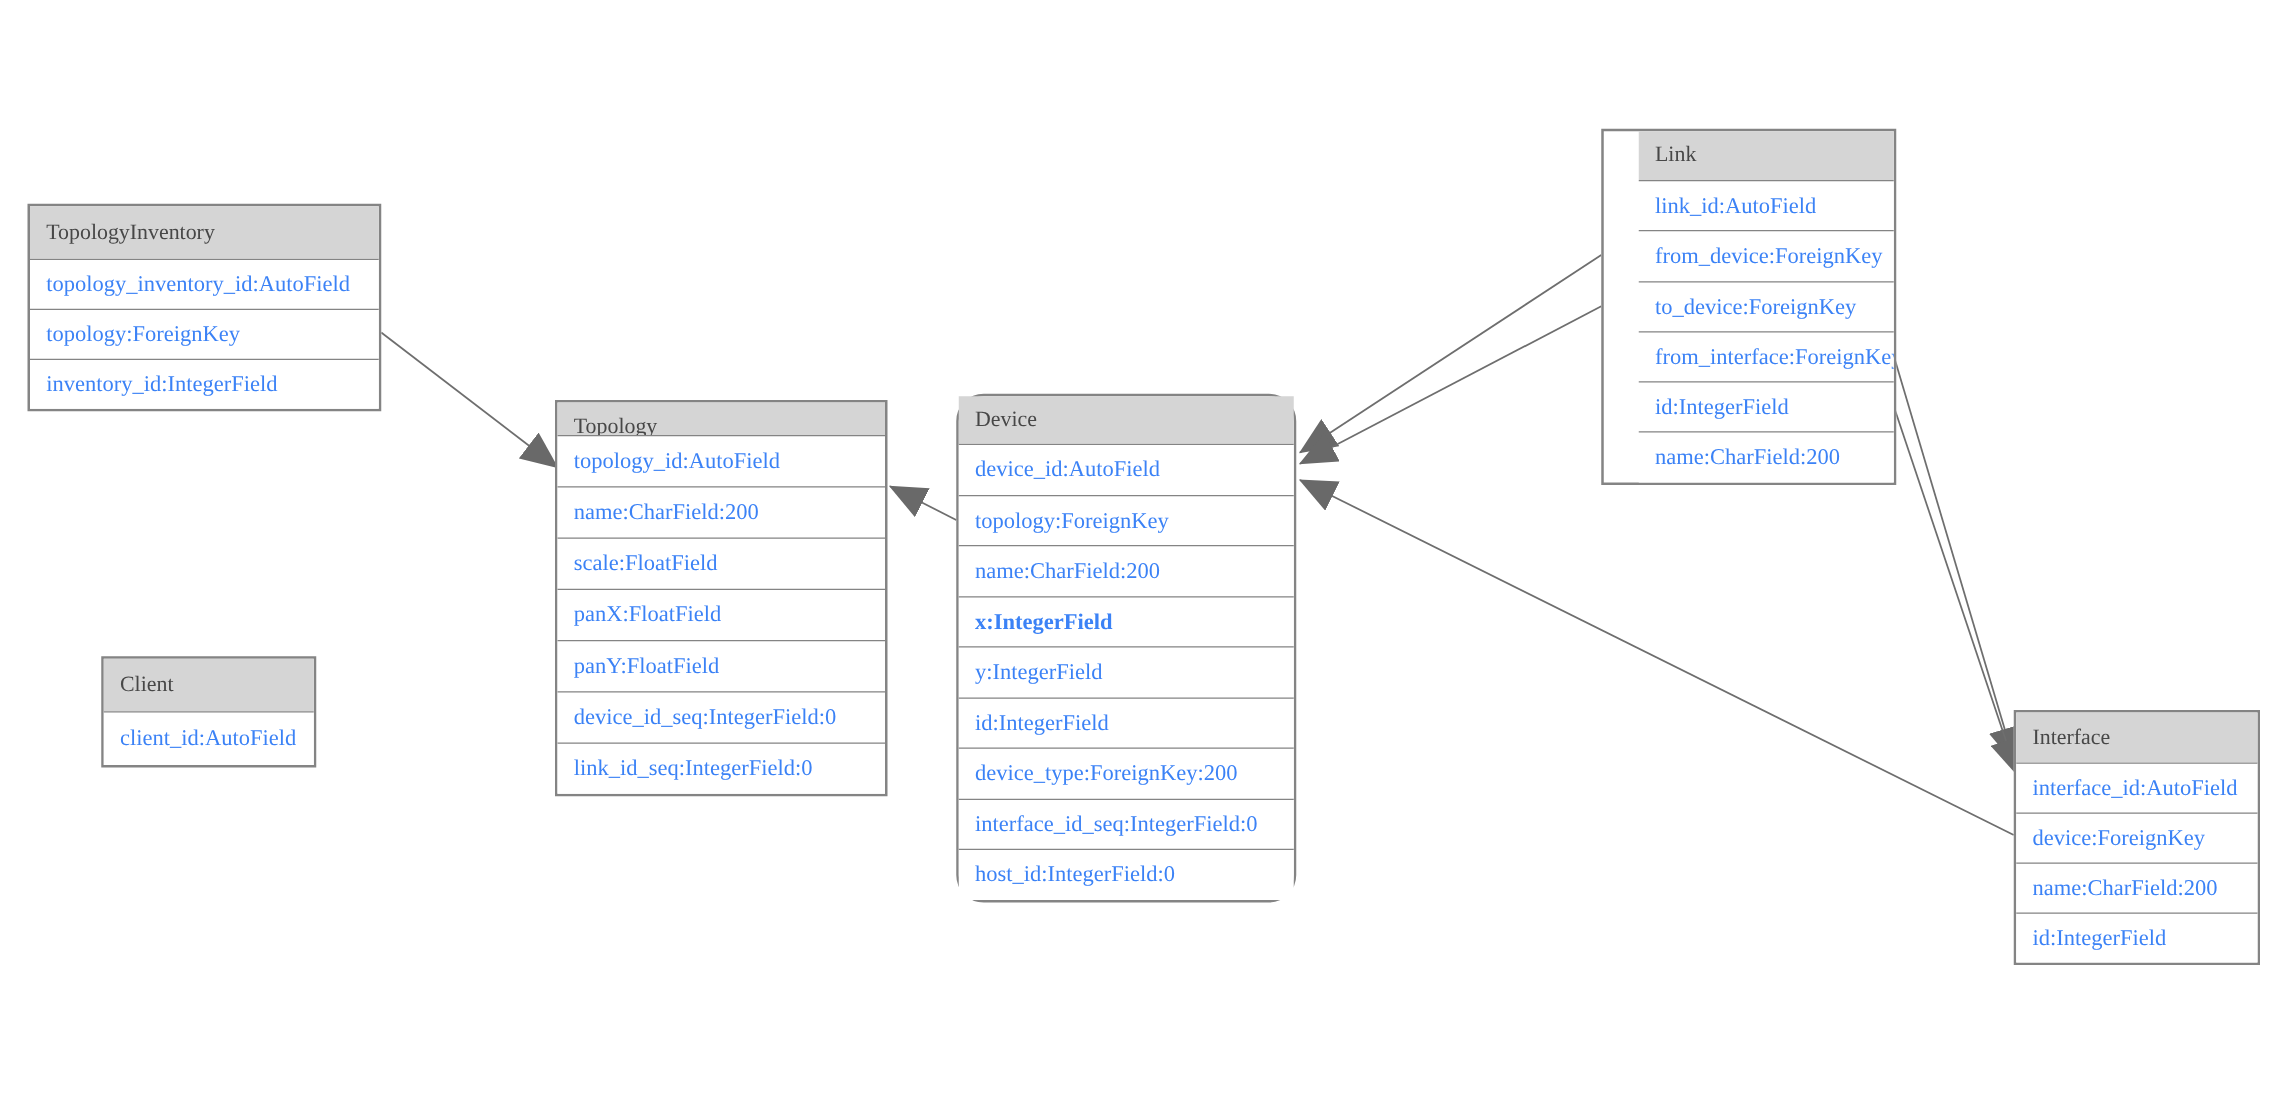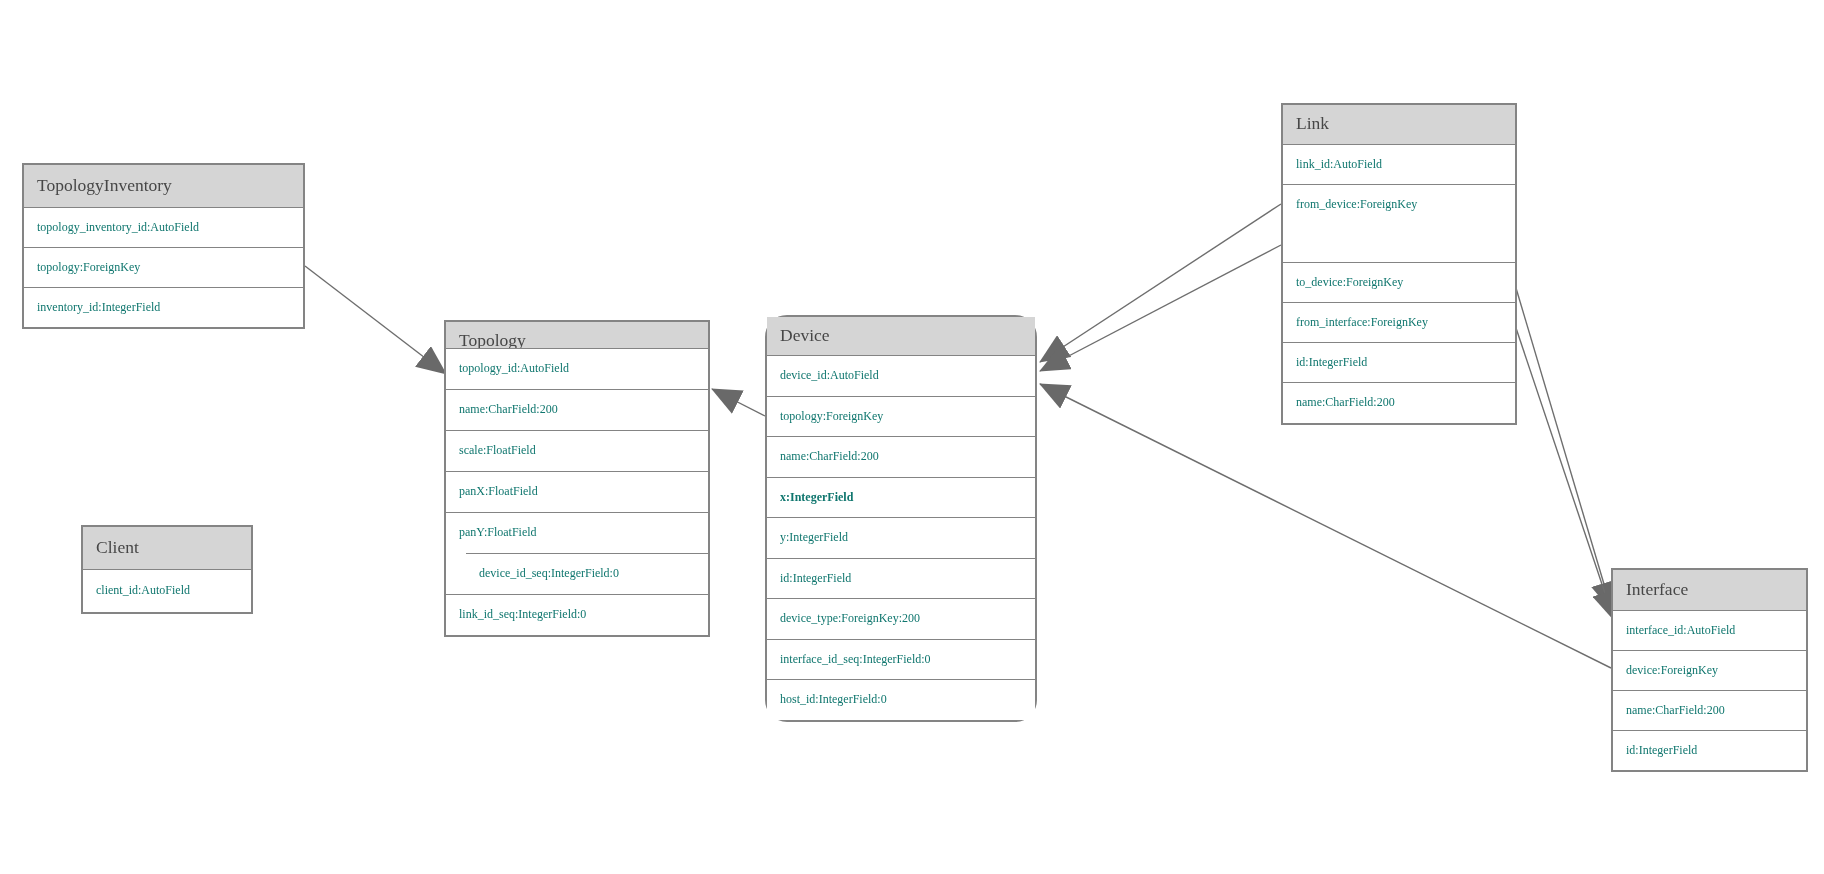--- a/index.html
+++ b/index.html
@@ -27,22 +27,22 @@
     color: #474747;
     font-size: 17.5px;
     padding-left: 13px;
     white-space: nowrap;
     overflow: hidden;
   }
   .entity-row {
     box-sizing: border-box;
     border-top: 1.5px solid #848484;
     background: #ffffff;
-    color: #0f766e;
-    font-size: 12px;
+    color: #3b82f6;
+    font-size: 18px;
     padding-left: 13px;
     white-space: nowrap;
     overflow: hidden;
   }
   #connections {
     position: absolute;
     left: 0;
     top: 0;
     pointer-events: none;
   }
@@ -78,44 +78,44 @@
       <div class="entity-row" style="height: 40px; line-height: 38px;">topology:ForeignKey</div>
       <div class="entity-row" style="height: 40px; line-height: 38px;">inventory_id:IntegerField</div>
     </div>
     <div class="entity" style="left: 444px; top: 320px; width: 266px;">
       <div class="entity-header" style="height: 26px; line-height: 36px;">Topology</div>
       <div class="entity-row" style="height: 41px; line-height: 39px;">topology_id:AutoField</div>
       <div class="entity-row" style="height: 41px; line-height: 39px;">name:CharField:200</div>
       <div class="entity-row" style="height: 41px; line-height: 39px;">scale:FloatField</div>
       <div class="entity-row" style="height: 41px; line-height: 39px;">panX:FloatField</div>
       <div class="entity-row" style="height: 41px; line-height: 39px;">panY:FloatField</div>
-      <div class="entity-row" style="height: 41px; line-height: 39px; margin-left: 20px;">device_id_seq:IntegerField:0</div>
+      <div class="entity-row" style="height: 41px; line-height: 39px;">device_id_seq:IntegerField:0</div>
       <div class="entity-row" style="height: 41px; line-height: 39px;">link_id_seq:IntegerField:0</div>
     </div>
     <div class="entity" style="left: 81px; top: 525px; width: 172px;">
       <div class="entity-header" style="height: 42px; line-height: 40px;">Client</div>
       <div class="entity-row" style="height: 43px; line-height: 41px;">client_id:AutoField</div>
     </div>
     <div class="entity" style="left: 765px; top: 315px; width: 272px; border-radius: 22px;">
       <div class="entity-header" style="height: 38px; line-height: 36px;">Device</div>
       <div class="entity-row" style="height: 40.5px; line-height: 38.5px;">device_id:AutoField</div>
       <div class="entity-row" style="height: 40.5px; line-height: 38.5px;">topology:ForeignKey</div>
       <div class="entity-row" style="height: 40.5px; line-height: 38.5px;">name:CharField:200</div>
       <div class="entity-row" style="height: 40.5px; line-height: 38.5px; font-weight: bold;">x:IntegerField</div>
       <div class="entity-row" style="height: 40.5px; line-height: 38.5px;">y:IntegerField</div>
       <div class="entity-row" style="height: 40.5px; line-height: 38.5px;">id:IntegerField</div>
       <div class="entity-row" style="height: 40.5px; line-height: 38.5px;">device_type:ForeignKey:200</div>
       <div class="entity-row" style="height: 40.5px; line-height: 38.5px;">interface_id_seq:IntegerField:0</div>
       <div class="entity-row" style="height: 40.5px; line-height: 38.5px;">host_id:IntegerField:0</div>
     </div>
-    <div class="entity" style="left: 1281px; top: 103px; width: 236px;">
+    <div class="entity" style="left: 1281px; top: 103px; width: 236px; padding-left: 28px;">
       <div class="entity-header" style="height: 39px; line-height: 37px;">Link</div>
       <div class="entity-row" style="height: 40.3px; line-height: 38.3px;">link_id:AutoField</div>
       <div class="entity-row" style="height: 40.3px; line-height: 38.3px;">from_device:ForeignKey</div>
-      <div class="entity-row" style="height: 40.3px; line-height: 38.3px; margin-top: 37px;">to_device:ForeignKey</div>
+      <div class="entity-row" style="height: 40.3px; line-height: 38.3px;">to_device:ForeignKey</div>
       <div class="entity-row" style="height: 40.3px; line-height: 38.3px;">from_interface:ForeignKey</div>
       <div class="entity-row" style="height: 40.3px; line-height: 38.3px;">id:IntegerField</div>
       <div class="entity-row" style="height: 40.3px; line-height: 38.3px;">name:CharField:200</div>
     </div>
     <div class="entity" style="left: 1611px; top: 568px; width: 197px;">
       <div class="entity-header" style="height: 40px; line-height: 38px;">Interface</div>
       <div class="entity-row" style="height: 40px; line-height: 38px;">interface_id:AutoField</div>
       <div class="entity-row" style="height: 40px; line-height: 38px;">device:ForeignKey</div>
       <div class="entity-row" style="height: 40px; line-height: 38px;">name:CharField:200</div>
       <div class="entity-row" style="height: 40px; line-height: 38px;">id:IntegerField</div>

